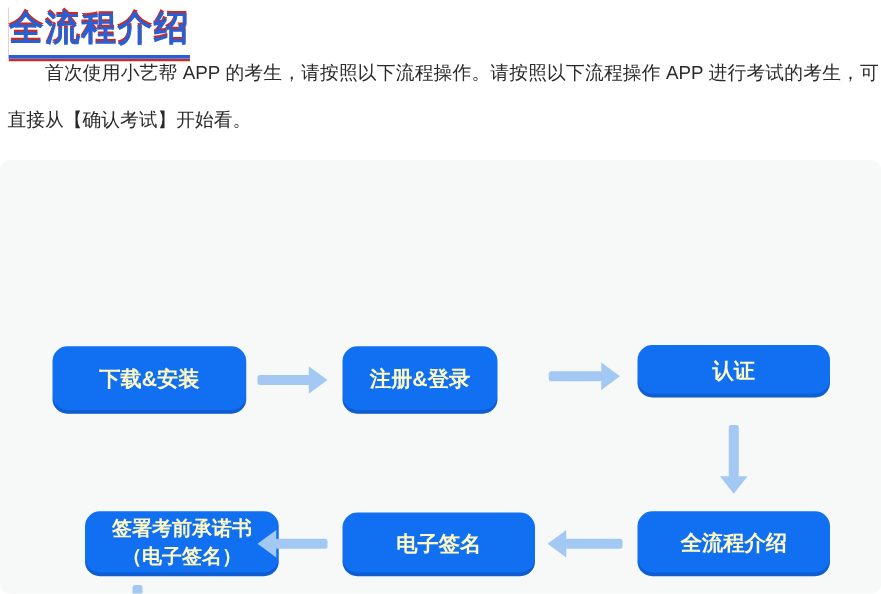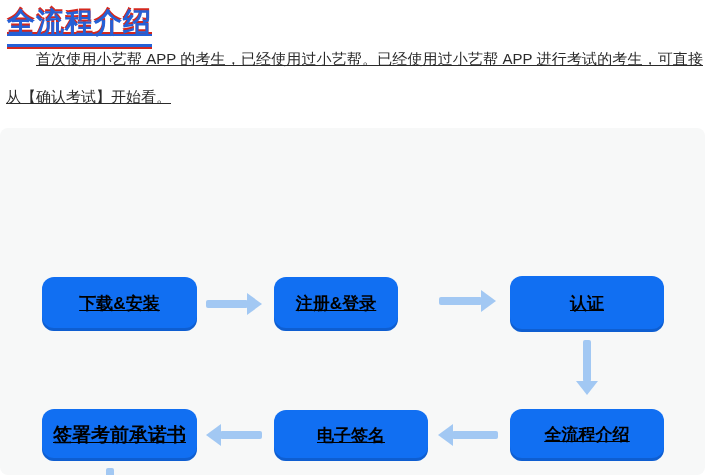--- a/index.html
+++ b/index.html
@@ -1,15 +1,15 @@
 <!DOCTYPE html>
 <html style="--box-blue: #116FF2; --arrow-blue: #A2C8F3; --title-blue: #2560D6; --title-red: #D4281E; --note-red: #D6443C; --note-border: #D6504B; --note-bg: #FBF4F3; --panel-grey: #F7F8F8; --text-dark: #2A2A2A;"><head>
 <meta charset="utf-8">
 <style>
-  * { margin:0; padding:0; box-sizing:border-box;text-decoration:underline; }
+  * { margin:0; padding:0; box-sizing:border-box; }
   html,body { background:#ffffff; }
   body { font-family:"Liberation Sans","DejaVu Sans",sans-serif; }
   #canvas {
     position:relative; width:705px; height:475px;
     background:#ffffff; overflow:hidden;
   }
 
   
   .page-title {
     position:absolute; left:7px; top:4px;
@@ -26,28 +26,28 @@
     text-indent:2em; text-align:justify;
   }
 
   
   .flow-panel {
     position:absolute; left:0; top:128px; width:705px; height:347px;
     background:var(--panel-grey,#F7F8F8); border-radius:8px;
   }
   .node {
     position:absolute; background:var(--box-blue,#116FF2);
-    border-radius:12px; color:#000000;
+    border-radius:12px; color:#fef9c3;
     display:flex; flex-direction:column; align-items:center; justify-content:center;
     font-weight:600; text-align:center;
     box-shadow:inset 0 -3px 0 rgba(10,70,160,.40);
   }
   .node .l { display:block; line-height:22px; }
   .fs1 { font-size:17px; }
-  .fs2 { font-size:19px; }
+  .fs2 { font-size:16px;margin-left:26px; }
 
   
   .arrow { position:absolute; }
   .arrow-right { height:22px; }
   .arrow-right::before { content:""; position:absolute; left:0; right:14px; top:7px; bottom:7px;
     background:var(--arrow-blue,#A2C8F3); border-radius:2px; }
   .arrow-right::after { content:""; position:absolute; right:0; top:0;
     border-top:11px solid transparent; border-bottom:11px solid transparent;
     border-left:15px solid var(--arrow-blue,#A2C8F3); }
   .arrow-left { height:22px; }
@@ -59,60 +59,61 @@
   .arrow-down { width:22px; }
   .arrow-down::before { content:""; position:absolute; top:0; bottom:13px; left:7px; right:7px;
     background:var(--arrow-blue,#A2C8F3); border-radius:2px; }
   .arrow-down::after { content:""; position:absolute; bottom:0; left:0;
     border-left:11px solid transparent; border-right:11px solid transparent;
     border-top:14px solid var(--arrow-blue,#A2C8F3); }
 
   
   #n-download { left:42px;  top:149px; width:155px; height:54px; }
   #n-register { left:274px; top:149px; width:124px; height:54px; }
-  #n-auth     { left:510px; top:148px; width:154px; height:56px; }
+  #n-auth     { left:510px; top:148px; width:154px; height:42px; }
   #n-sign     { left:42px;  top:281px; width:155px; height:52px; }
   #n-face     { left:274px; top:282px; width:154px; height:51px; }
   #n-confirm  { left:510px; top:281px; width:154px; height:52px; }
 
   
   #a1 { left:206px; top:165px; width:56px; }
   #a2 { left:439px; top:162px; width:57px; }
   #a3 { left:576px; top:212px; height:55px; }
   #a4 { left:438px; top:296px; width:60px; }
   #a5 { left:206px; top:296px; width:56px; }
   #a6 { left:99px;  top:340px; height:62px; }
 </style>
 </head>
 <body>
 
 <div id="canvas">
 
   <h1 class="page-title">全流程介绍</h1>
 
-  <p class="intro">首次使用小艺帮 APP 的考生，已经使用过小艺帮。已经使用过小艺帮 APP 进行考试的考生，可直接从【确认考试】开始看。</p>
+  <p class="intro">首次使用小艺帮 APP 的考生，请按照以下流程操作。请按照以下流程操作 APP 进行考试的考生，可直接从【确认考试】开始看。</p>
 
   <div class="flow-panel">
 
     <div class="node fs1" id="n-download">
       <span class="l">下载&amp;安装</span>
     </div>
     <div class="arrow arrow-right" id="a1"></div>
     <div class="node fs1" id="n-register">
       <span class="l">注册&amp;登录</span>
     </div>
     <div class="arrow arrow-right" id="a2"></div>
     <div class="node fs1" id="n-auth">
       <span class="l">认证</span>
     </div>
 
     <div class="arrow arrow-down" id="a3"></div>
 
     <div class="node fs2" id="n-sign">
       <span class="l">签署考前承诺书</span>
+      <span class="l">（电子签名）</span>
     </div>
     <div class="arrow arrow-left" id="a5"></div>
     <div class="node fs1" id="n-face">
       <span class="l">电子签名</span>
     </div>
     <div class="arrow arrow-left" id="a4"></div>
     <div class="node fs1" id="n-confirm">
       <span class="l">全流程介绍</span>
     </div>
 

